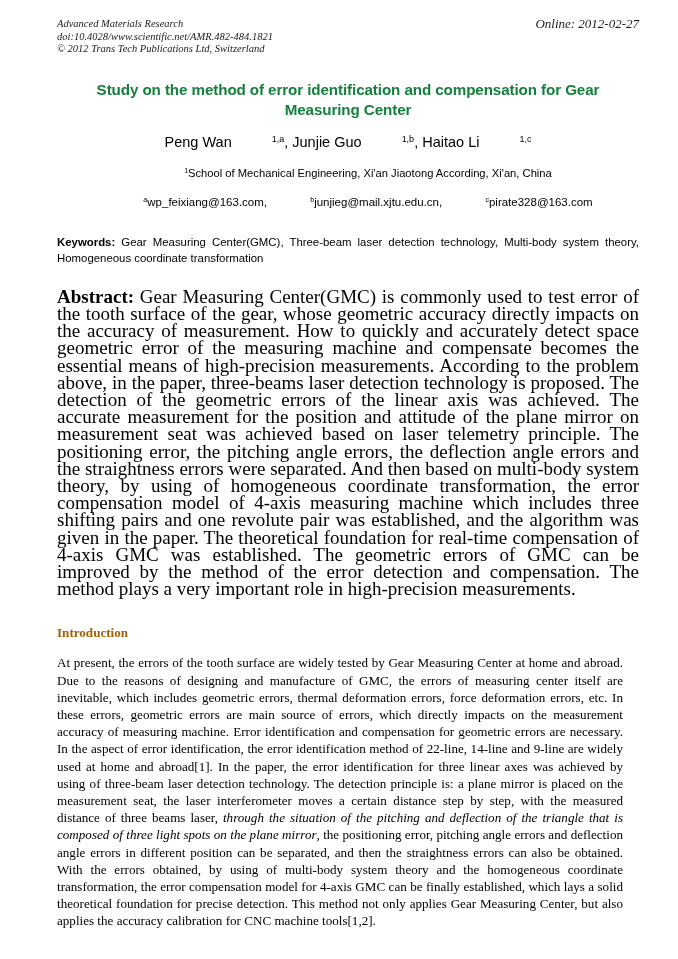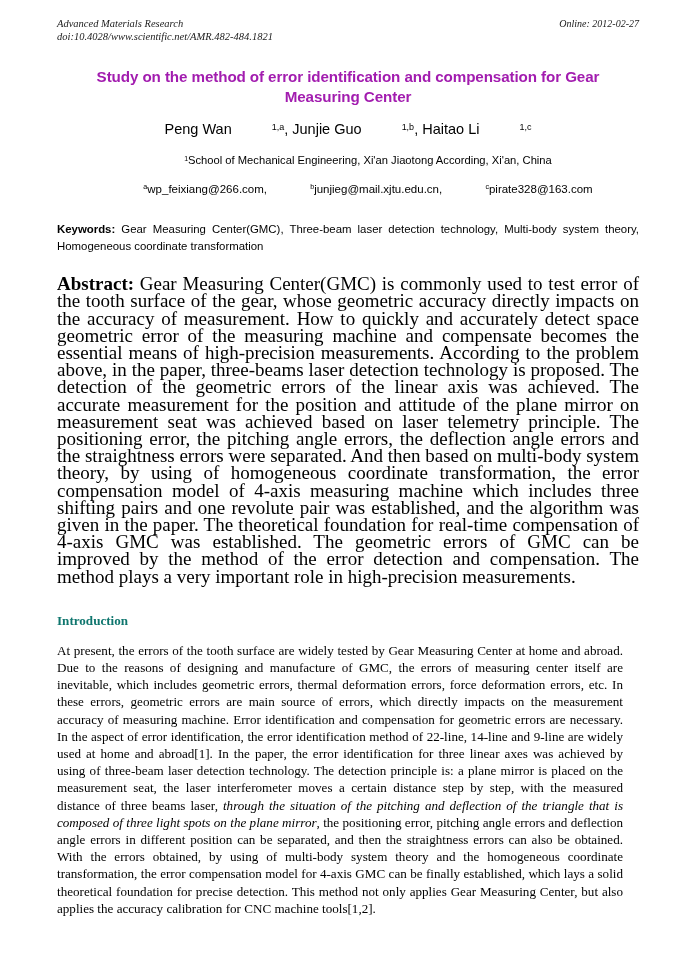--- a/index.html
+++ b/index.html
@@ -36,34 +36,34 @@
     margin-bottom: 0;
   }
   .journal-header .hdr-line {
     white-space: nowrap;
   }
   .journal-header .online-date {
     position: absolute;
     top: 0;
     right: 0;
     font-style: italic;
-    font-size: 10px;
+    font-size: 13px;
     white-space: nowrap;
   }
 
   
   .paper-title {
     margin: 24px 8px 0 8px;
     text-align: center;
     font-family: "Liberation Sans", "DejaVu Sans", sans-serif;
     font-weight: bold;
     font-size: 15.2px;
     line-height: 20px;
     letter-spacing: -0.1px;
-    color: #a21caf;
+    color: #15803d;
   }
 
   
   .authors {
     margin: 13px 0 0 0;
     text-align: center;
     font-family: "Liberation Sans", "DejaVu Sans", sans-serif;
     font-size: 14.5px;
     line-height: 19px;
     color: #000;
@@ -125,21 +125,21 @@
     font-weight: bold;
   }
 
   
   .section-heading {
     margin: 27px 0 12px 0;
     font-family: "Liberation Serif", "DejaVu Serif", serif;
     font-weight: bold;
     font-size: 13.1px;
     line-height: 17px;
-    color: #0f766e;
+    color: #a16207;
   }
 
   
   .body-par {
     margin: 13px 16px 0 0;
     font-family: "Liberation Serif", "DejaVu Serif", serif;
     font-size: 13.1px;
     line-height: 17.2px;
     text-align: justify;
     text-justify: inter-word;
@@ -150,30 +150,31 @@
   }
 </style>
 </head>
 <body>
 
 <div class="page">
 
   <div class="journal-header">
     <div class="hdr-line">Advanced Materials Research</div>
     <div class="hdr-line">doi:10.4028/www.scientific.net/AMR.482-484.1821</div>
+    <div class="hdr-line">© 2012 Trans Tech Publications Ltd, Switzerland</div>
     <div class="online-date">Online: 2012-02-27</div>
   </div>
 
   <h1 class="paper-title">Study on the method of error identification and compensation for Gear Measuring Center</h1>
 
   <div class="authors"><span>Peng Wan</span><sup>1,a</sup><span>, </span><span>Junjie Guo</span><sup>1,b</sup><span>, </span><span>Haitao Li</span><sup>1,c</sup></div>
 
   <div class="affiliation"><sup>1</sup><span>School of Mechanical Engineering, Xi'an Jiaotong According, Xi'an, China</span></div>
 
-  <div class="emails"><sup>a</sup><span>wp_feixiang@266.com, </span><sup>b</sup><span>junjieg@mail.xjtu.edu.cn, </span><sup>c</sup><span>pirate328@163.com</span></div>
+  <div class="emails"><sup>a</sup><span>wp_feixiang@163.com, </span><sup>b</sup><span>junjieg@mail.xjtu.edu.cn, </span><sup>c</sup><span>pirate328@163.com</span></div>
 
   <div class="keywords"><span class="kw-label">Keywords:</span><span> Gear Measuring Center(GMC), Three-beam laser detection technology, Multi-body system theory, Homogeneous coordinate transformation</span></div>
 
   <div class="abstract"><span class="abs-label">Abstract:</span><span> Gear Measuring Center(GMC) is commonly used to test error of the tooth surface of the gear, whose geometric accuracy directly impacts on the accuracy of measurement. How to quickly and accurately detect space geometric error of the measuring machine and compensate becomes the essential means of high-precision measurements. According to the problem above, in the paper, three-beams laser detection technology is proposed. The detection of the geometric errors of the linear axis was achieved. The accurate measurement for the position and attitude of the plane mirror on measurement seat was achieved based on laser telemetry principle. The positioning error, the pitching angle errors, the deflection angle errors and the straightness errors were separated. And then based on multi-body system theory, by using of homogeneous coordinate transformation, the error compensation model of 4-axis measuring machine which includes three shifting pairs and one revolute pair was established, and the algorithm was given in the paper. The theoretical foundation for real-time compensation of 4-axis GMC was established. The geometric errors of GMC can be improved by the method of the error detection and compensation. The method plays a very important role in high-precision measurements.</span></div>
 
   <h2 class="section-heading">Introduction</h2>
 
   <p class="body-par"><span>At present, the errors of the tooth surface are widely tested by Gear Measuring Center at home and abroad. Due to the reasons of designing and manufacture of GMC, the errors of measuring center itself are inevitable, which includes geometric errors, thermal deformation errors, force deformation errors, etc. In these errors, geometric errors are main source of errors, which directly impacts on the measurement accuracy of measuring machine. Error identification and compensation for geometric errors are necessary. In the aspect of error identification, the error identification method of 22-line, 14-line and 9-line are widely used at home and abroad[1]. In the paper, the error identification for three linear axes was achieved by using of three-beam laser detection technology. The detection principle is: a plane mirror is placed on the measurement seat, the laser interferometer moves a certain distance step by step, with the measured distance of three beams laser, </span><em>through the situation of the pitching and deflection of the triangle that is composed of three light spots on the plane mirror</em><span>, the positioning error, pitching angle errors and deflection angle errors in different position can be separated, and then the straightness errors can also be obtained. With the errors obtained, by using of multi-body system theory and the homogeneous coordinate transformation, the error compensation model for 4-axis GMC can be finally established, which lays a solid theoretical foundation for precise detection. This method not only applies Gear Measuring Center, but also applies the accuracy calibration for CNC machine tools[1,2].</span></p>
 
 </div>

